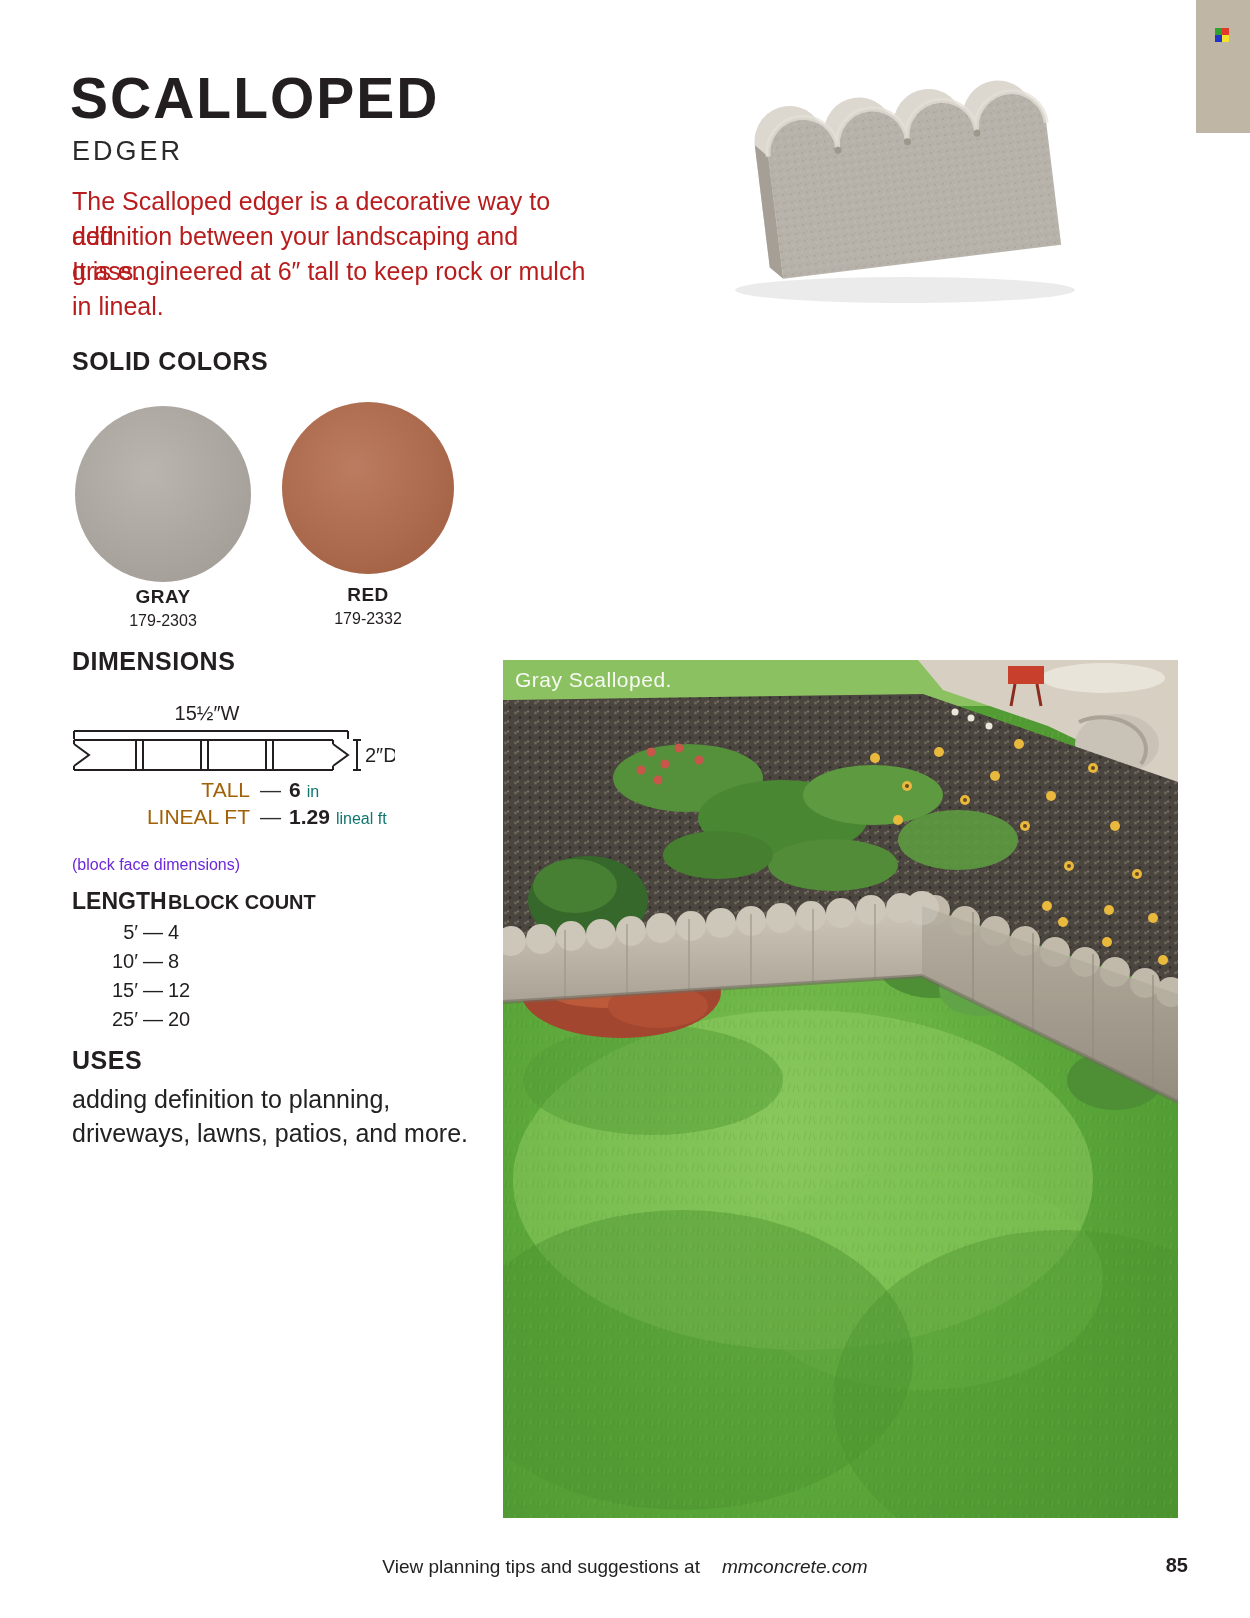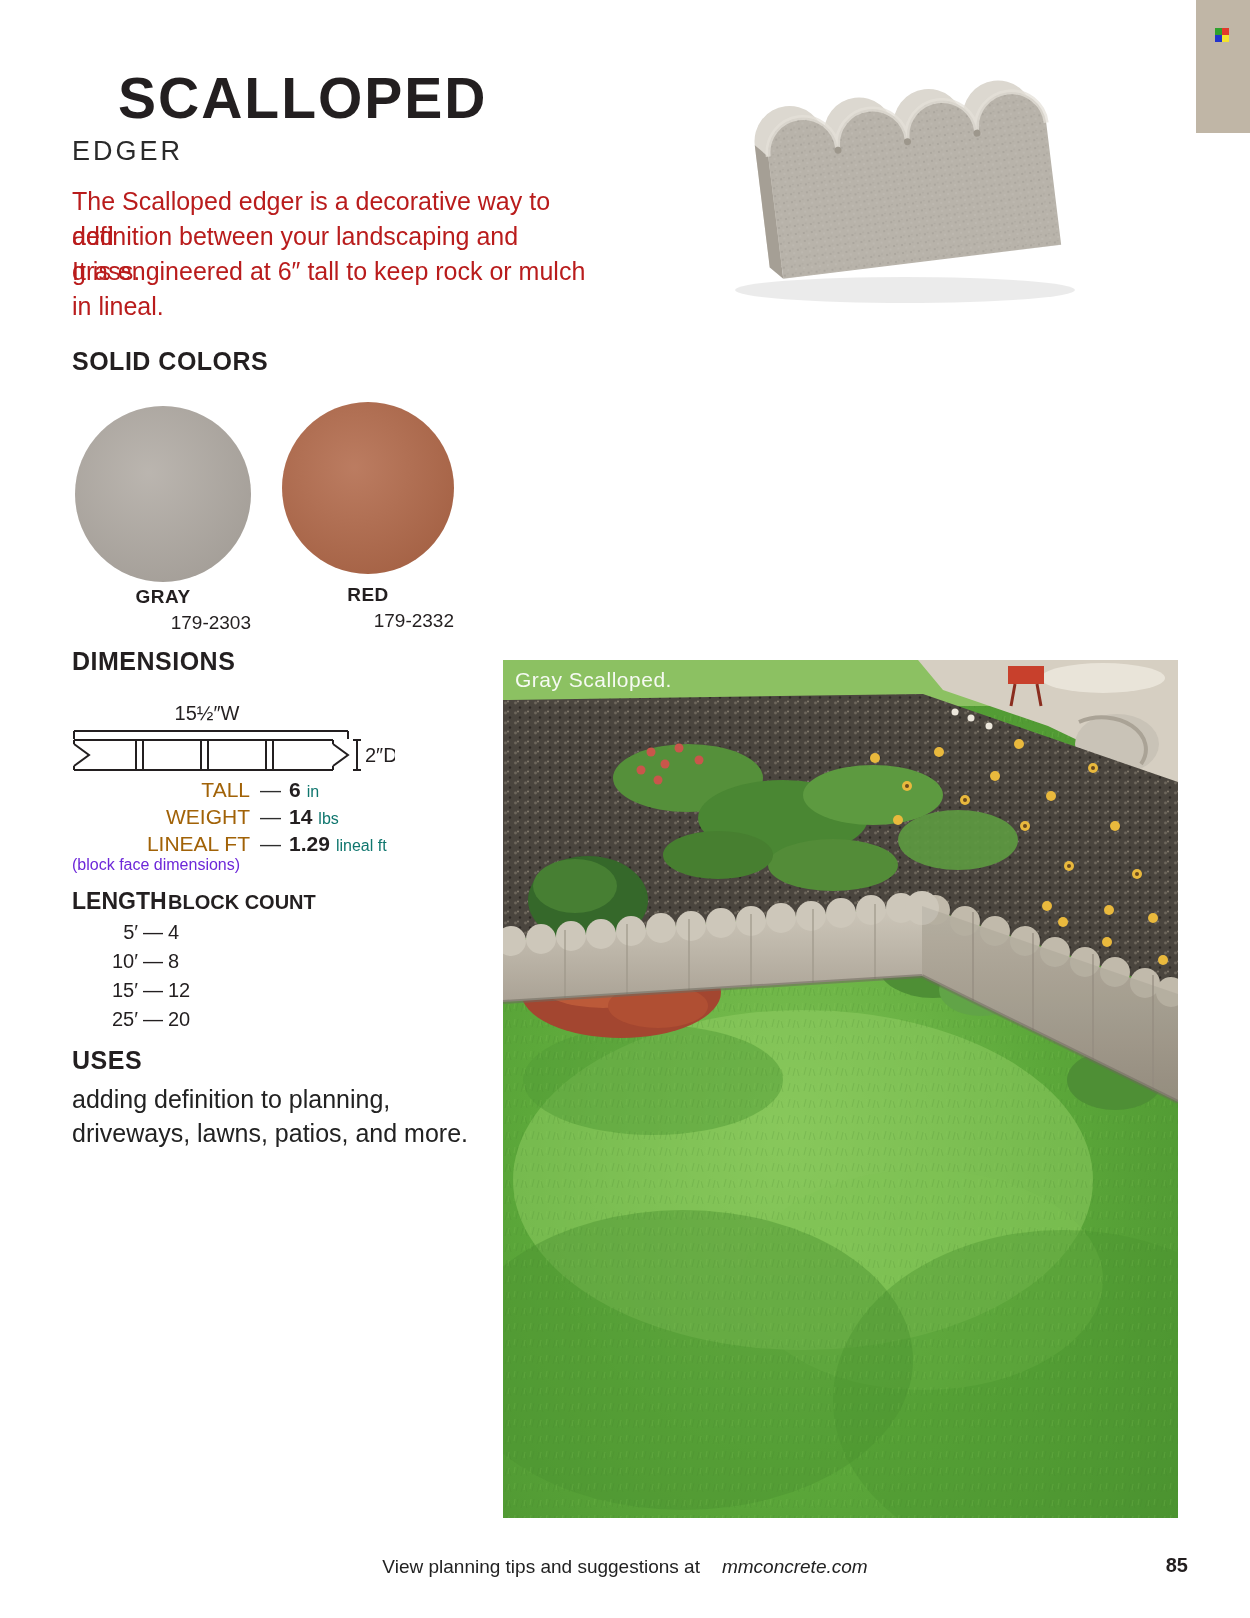--- a/index.html
+++ b/index.html
@@ -7,37 +7,37 @@
         font-family:"Liberation Sans", sans-serif;color:#231f20;}
   .abs{position:absolute;}
 
   
   #corner-block{left:1196px;top:0;width:54px;height:133px;}
   #window-icon{left:1215px;top:28px;width:14px;height:14px;display:grid;
                grid-template-columns:7px 7px;grid-template-rows:7px 7px;}
   #window-icon span{display:block;}
 
   
-  #title{left:70px;top:70px;font-size:57px;font-weight:700;letter-spacing:2px;line-height:1;margin-left:48px;}
+  #title{left:70px;top:70px;font-size:57px;font-weight:700;letter-spacing:2px;line-height:1;}
   #subtitle{left:72px;top:136px;font-size:27px;font-weight:400;letter-spacing:3px;color:#2a2a2a;}
   .desc-line{left:72px;width:520px;font-size:25px;line-height:35px;color:#b91c1c;}
 
   .section-heading{font-size:25px;font-weight:700;letter-spacing:0.5px;}
   #solid-colors-heading{left:72px;top:347px;}
   #dimensions-heading{left:72px;top:647px;}
   #uses-heading{left:72px;top:1046px;}
 
   
   .swatch-circle{border-radius:50%;position:absolute;}
   .swatch-circle::after{content:"";position:absolute;inset:0;border-radius:50%;
      background:radial-gradient(circle at 42% 38%, rgba(255,255,255,0.12), rgba(0,0,0,0.07) 78%);}
   #swatch-gray-circle{left:75px;top:406px;width:176px;height:176px;}
   #swatch-red-circle{left:282px;top:402px;width:172px;height:172px;}
   .swatch-name{font-size:19px;font-weight:700;letter-spacing:0.5px;text-align:center;}
-  .swatch-code{font-size:19px;font-weight:400;text-align:right;}
+  .swatch-code{font-size:16px;font-weight:400;text-align:center;}
   #swatch-gray-name{left:75px;top:586px;width:176px;}
   #swatch-gray-code{left:75px;top:612px;width:176px;}
   #swatch-red-name{left:282px;top:584px;width:172px;}
   #swatch-red-code{left:282px;top:610px;width:172px;}
 
   
   #dim-diagram{left:65px;top:698px;}
   #dim-diagram text{font-family:"Liberation Sans",sans-serif;font-size:20px;fill:#231f20;}
   #dim-diagram .stroke{stroke:#231f20;stroke-width:2;fill:none;}
 
@@ -114,23 +114,20 @@
                             M268,42 L268,46 M268,68 L268,72 M268,46 L283,57 L268,68"></path>
     <path class="stroke" d="M71,42 L71,72 M78,42 L78,72 M136,42 L136,72 M143,42 L143,72 M201,42 L201,72 M208,42 L208,72"></path>
 
     <path class="stroke" d="M292,42 L292,72 M288,42 L296,42 M288,72 L296,72"></path>
     <text x="300" y="64">2″D</text>
   </svg>
 
   <div id="specs" class="abs">
     <div class="spec-row">
       <span class="spec-label">TALL</span><span class="spec-dash">—</span><span class="spec-val">6</span><span class="spec-unit">in</span>
-    </div>
-    <div class="spec-row">
-      <span class="spec-label">WEIGHT</span><span class="spec-dash">—</span><span class="spec-val">14</span><span class="spec-unit">lbs</span>
     </div>
     <div class="spec-row">
       <span class="spec-label">LINEAL FT</span><span class="spec-dash">—</span><span class="spec-val">1.29</span><span class="spec-unit">lineal ft</span>
     </div>
   </div>
   <div id="spec-note" class="abs">(block face dimensions)</div>
 
   <div id="block-table" class="abs">
     <div class="bt-header">
       <span class="bt-col1">LENGTH</span><span class="bt-col2">BLOCK COUNT</span>

